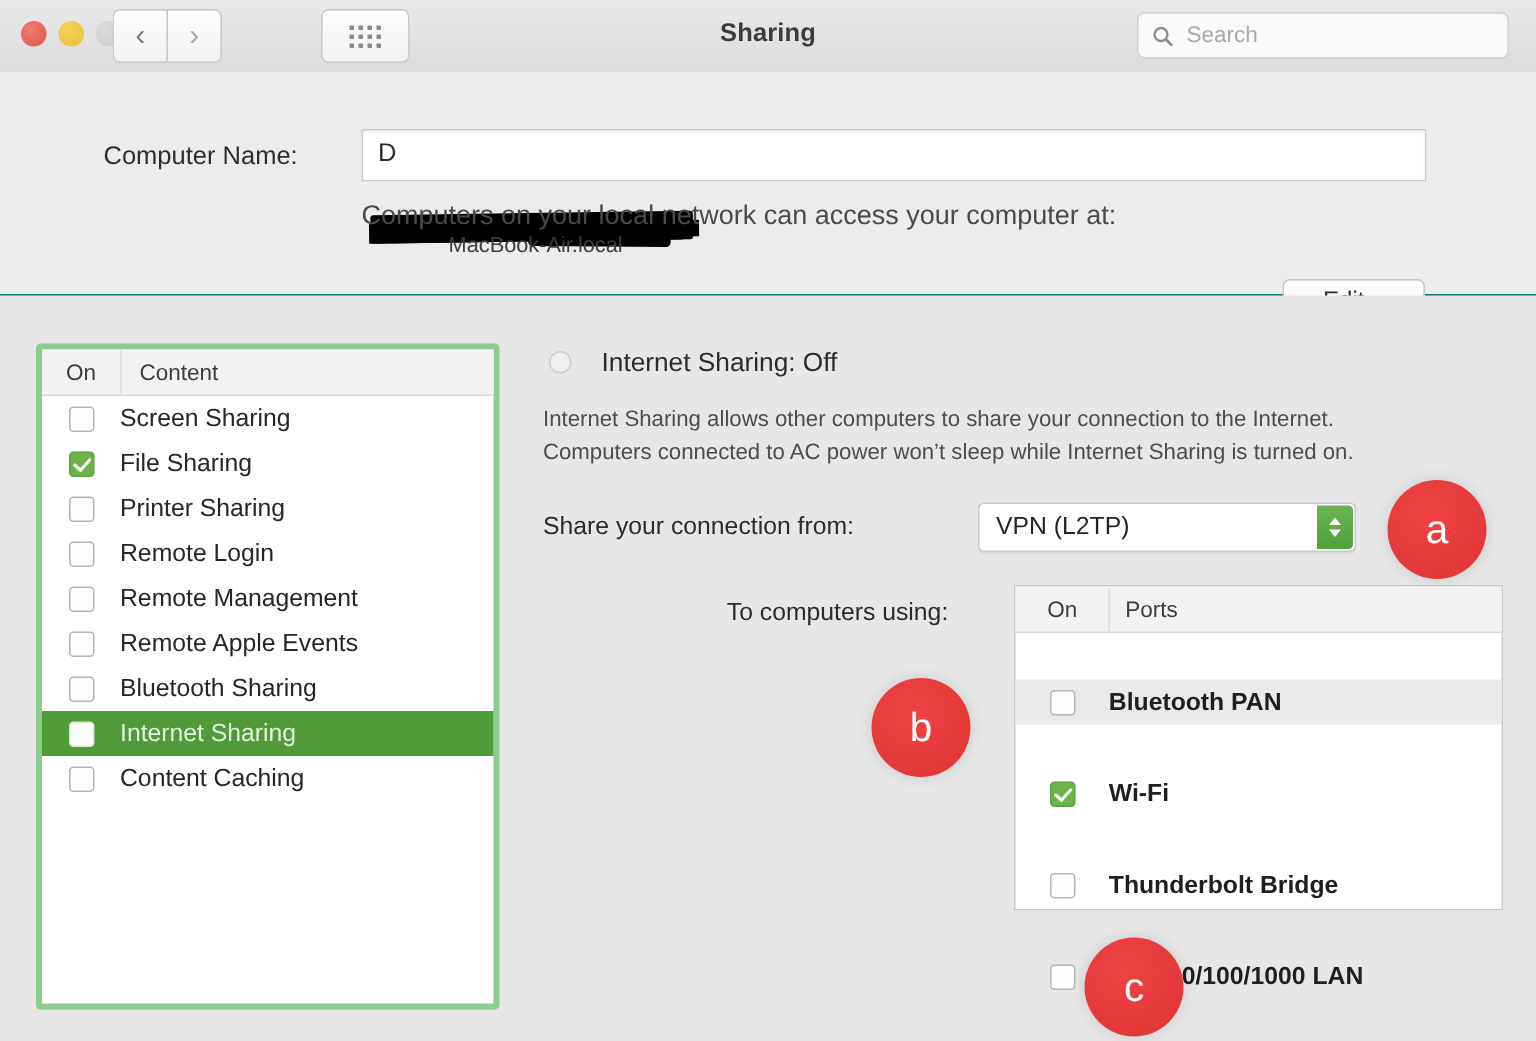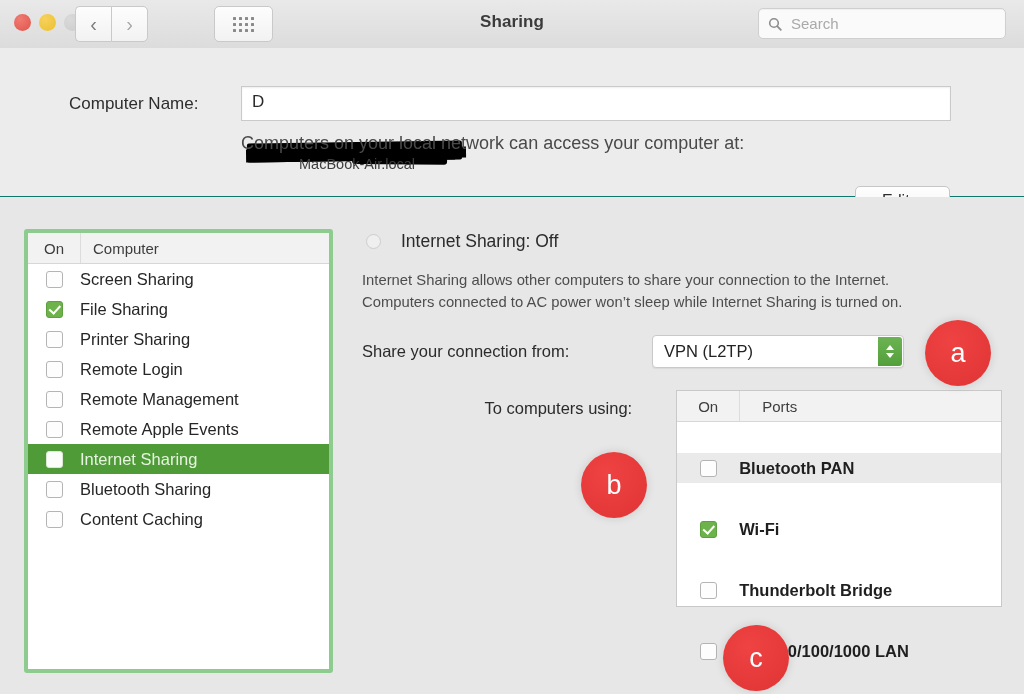--- a/index.html
+++ b/index.html
@@ -358,21 +358,21 @@
   .ports-head {
     display: flex;
     height: 30px;
     background: #f2f2f2;
     border-bottom: 1px solid #d7d7d7;
     align-items: center;
     font-size: 15px;
     color: #3d3d3d;
   }
   .ports-head .col-on   { width: 62px; text-align: center; }
-  .ports-head .col-name { padding-left: 22px; border-left: 1px solid #dcdcdc; height: 30px; display:flex; align-items:center;}
+  .ports-head .col-name { padding-left: 10px; border-left: 1px solid #dcdcdc; height: 30px; display:flex; align-items:center;}
   .port-row {
     display: flex;
     align-items: center;
     height: 30px;
     font-size: 16.5px;
     color: #1f1f1f;
     font-weight: bold;
     margin-top: 31px;
   }
   .port-row .cb-cell { width: 62px; display:flex; justify-content:center; }
@@ -455,21 +455,21 @@
     <div class="redact2"></div>
 
     <button class="edit-btn">Edit...</button>
   </div>
 
   <div class="bottompane">
 
     <div class="services-wrap">
       <div class="list-head">
         <div class="col-on">On</div>
-        <div class="col-name">Computer</div>
+        <div class="col-name">Content</div>
       </div>
 
       <div class="svc-row">
         <div class="cb-cell">
             <span class="cbox"></span>
           </div>
         <span>Screen Sharing</span>
       </div>
       <div class="svc-row">
         <div class="cb-cell">
@@ -494,31 +494,31 @@
             <span class="cbox"></span>
           </div>
         <span>Remote Management</span>
       </div>
       <div class="svc-row">
         <div class="cb-cell">
             <span class="cbox"></span>
           </div>
         <span>Remote Apple Events</span>
       </div>
+      <div class="svc-row">
+        <div class="cb-cell">
+            <span class="cbox"></span>
+          </div>
+        <span>Bluetooth Sharing</span>
+      </div>
       <div class="svc-row selected">
         <div class="cb-cell">
             <span class="cbox"></span>
           </div>
         <span>Internet Sharing</span>
-      </div>
-      <div class="svc-row">
-        <div class="cb-cell">
-            <span class="cbox"></span>
-          </div>
-        <span>Bluetooth Sharing</span>
       </div>
       <div class="svc-row">
         <div class="cb-cell">
             <span class="cbox"></span>
           </div>
         <span>Content Caching</span>
       </div>
     </div>
 
     <div class="detail">

